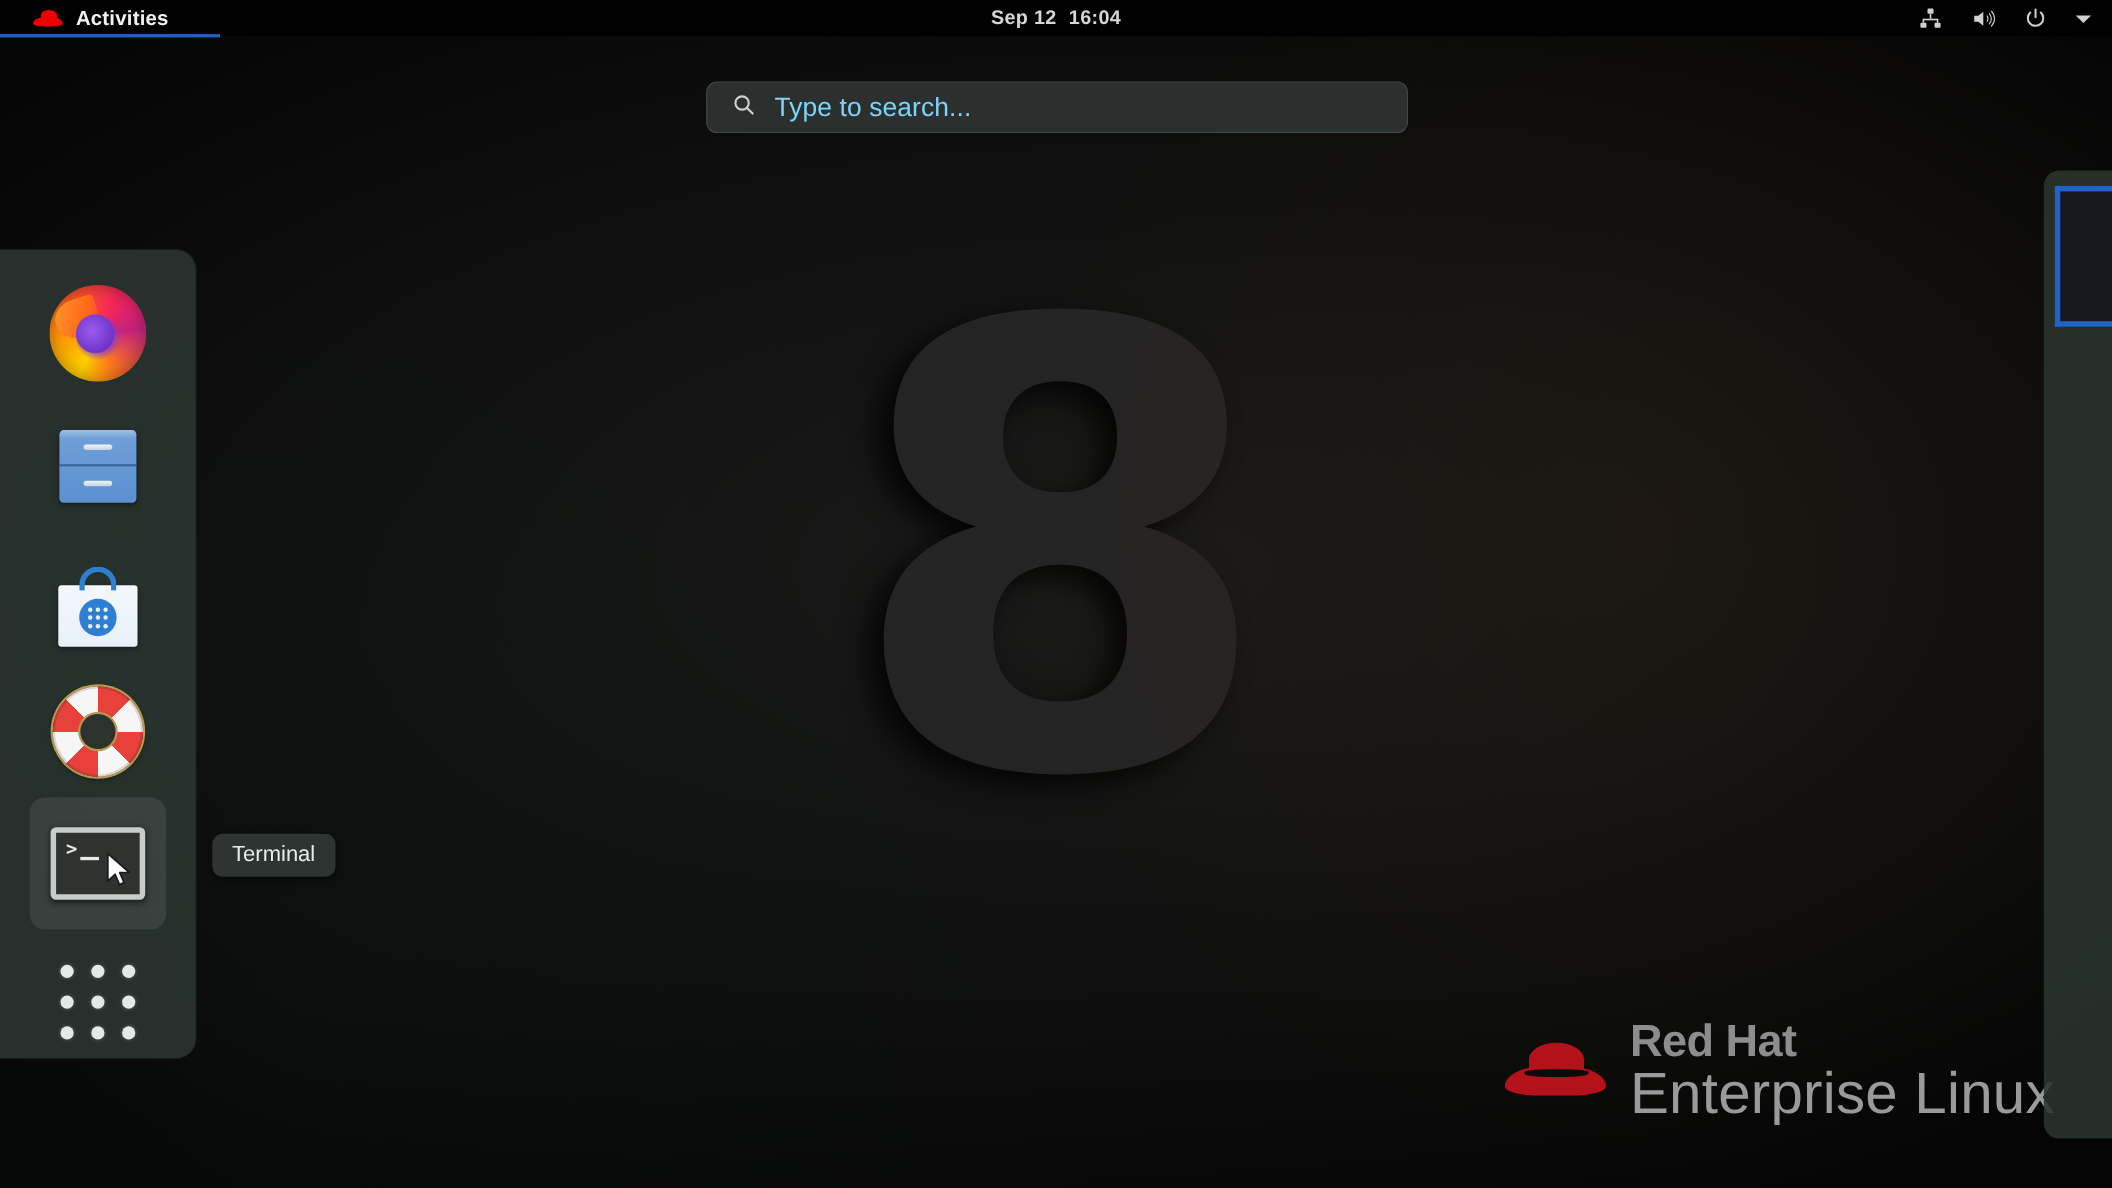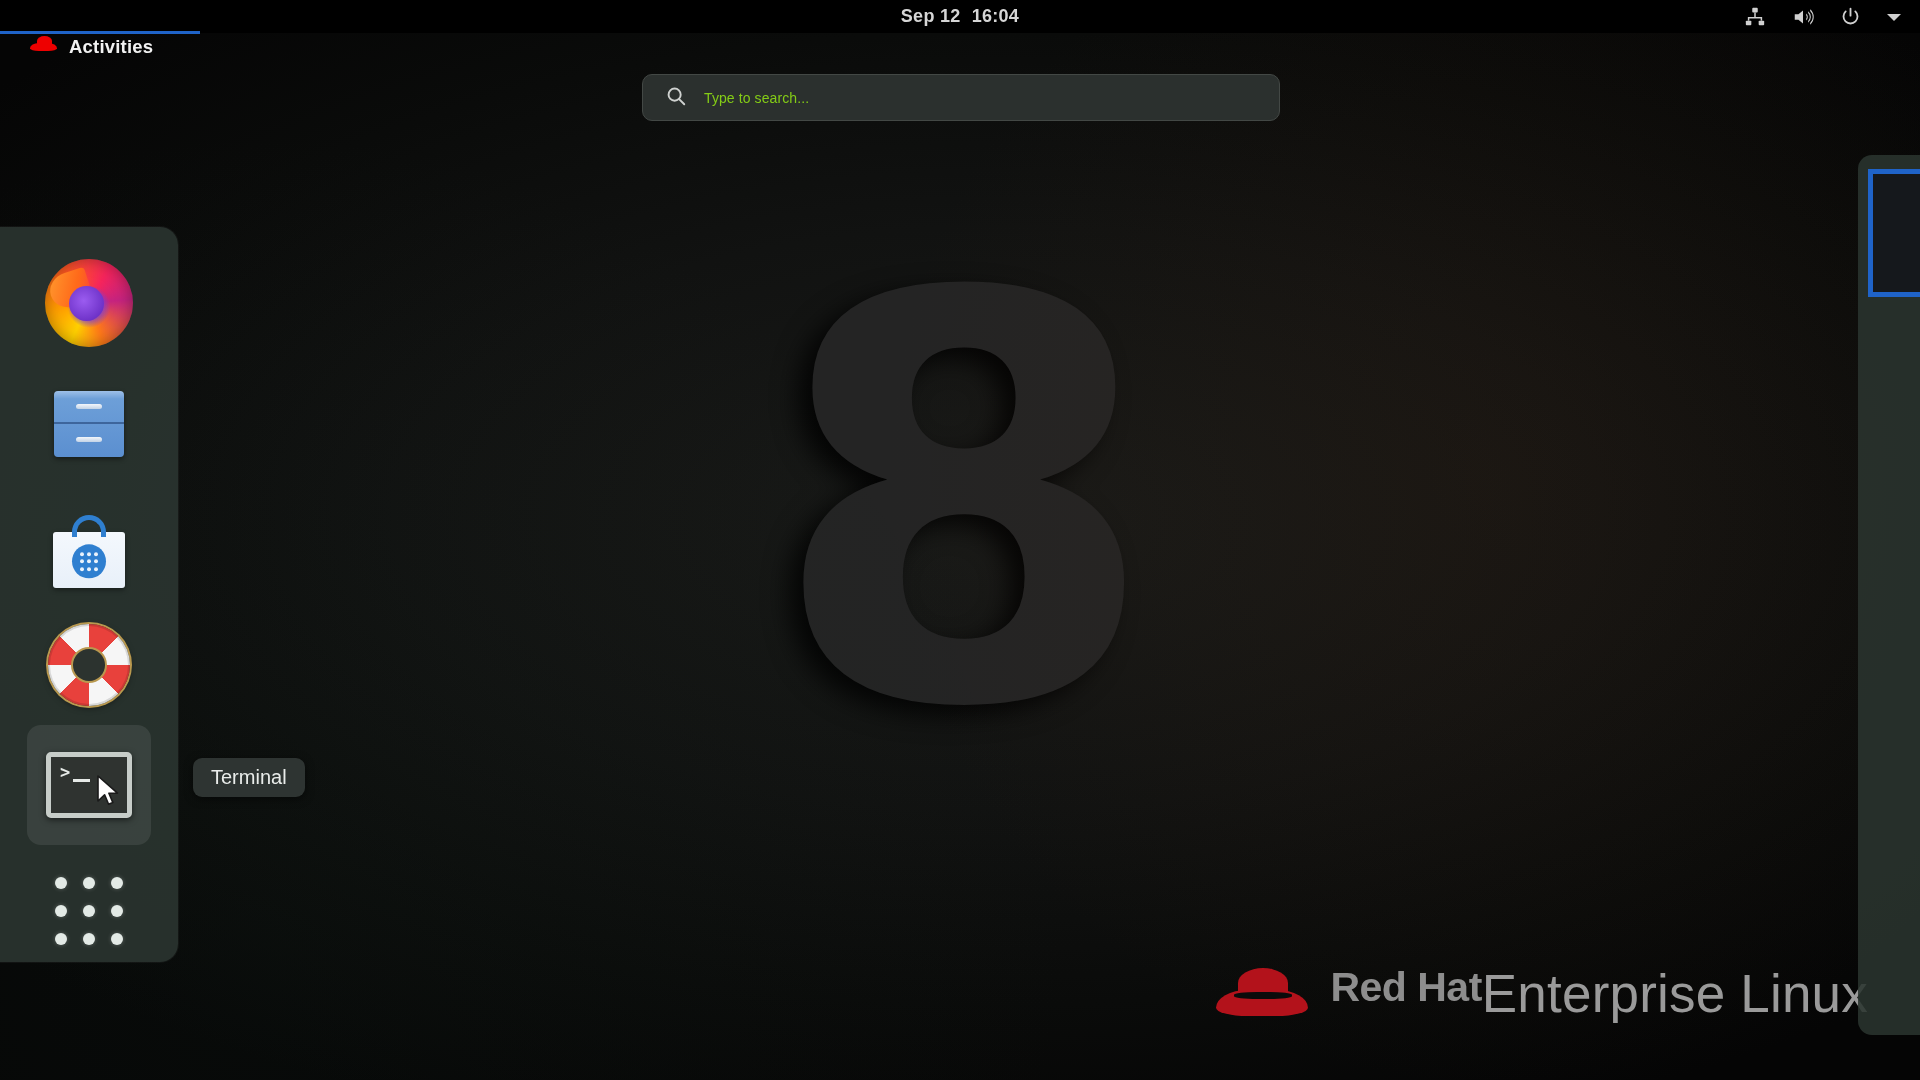--- a/index.html
+++ b/index.html
@@ -38,23 +38,22 @@
     user-select:none;
   }
 
   
   #topbar{
     position:absolute; top:0; left:0; width:1920px; height:33px;
     background:#000; z-index:40;
   }
   #activities-button{
     position:absolute; left:22px; top:0; height:33px;
-    display:flex; gap:12px;
+    display:flex; align-items:center; gap:12px;
     padding:0 14px 0 8px;
-    margin-top:36px;
   }
   #activities-button .rh-hat{ width:27px; height:16px; position:relative; }
   #activities-button .rh-hat .brim{
     position:absolute; left:0; bottom:1px; width:27px; height:8px;
     background:#e00; border-radius:50%/100% 100% 52% 52%;
   }
   #activities-button .rh-hat .crown{
     position:absolute; left:7px; top:0; width:15px; height:10px;
     background:#e00; border-radius:58% 58% 18% 18%;
   }
@@ -83,21 +82,21 @@
   #search-entry{
     position:absolute; left:642px; top:74px; width:638px; height:47px;
     background:#2b302e;
     border:1px solid #434845;
     border-radius:10px;
     display:flex; align-items:center; gap:17px;
     padding:0 22px;
     z-index:20;
   }
   #search-placeholder{
-    color:#84cc16; font-size:14px; letter-spacing:.1px;
+    color:#7dd3fc; font-size:24px; letter-spacing:.1px;
   }
 
   
   #dock{
     position:absolute; left:0; top:227px; width:178px; height:735px;
     background:rgba(42,52,47,.93);
     border-radius:0 18px 18px 0;
     box-shadow:0 0 0 1px rgba(255,255,255,.045);
     z-index:30;
     display:flex; flex-direction:column; align-items:center;
@@ -261,21 +260,21 @@
     background:#b3121b; border-radius:50%/100% 100% 46% 46%;
   }
   #branding .logo .crown{
     position:absolute; left:22px; top:2px; width:50px; height:30px;
     background:#b3121b; border-radius:60% 60% 14% 14%;
   }
   #branding .logo .band{
     position:absolute; left:18px; top:26px; width:58px; height:7px;
     background:#0b0b0b; border-radius:40%;
   }
-  #brand-text{ display:flex; flex-direction:row; line-height:1.02; }
+  #brand-text{ display:flex; flex-direction:column; line-height:1.02; }
   #brand-line1{ color:#8d8d8d; font-size:41px; font-weight:700; letter-spacing:-.5px; }
   #brand-line2{ color:#9a9a9a; font-size:53px; font-weight:400; letter-spacing:.2px; }
 </style>
 </head>
 <body>
 
 <div id="desktop">
 
   <div id="wallpaper-numeral">8</div>
 

